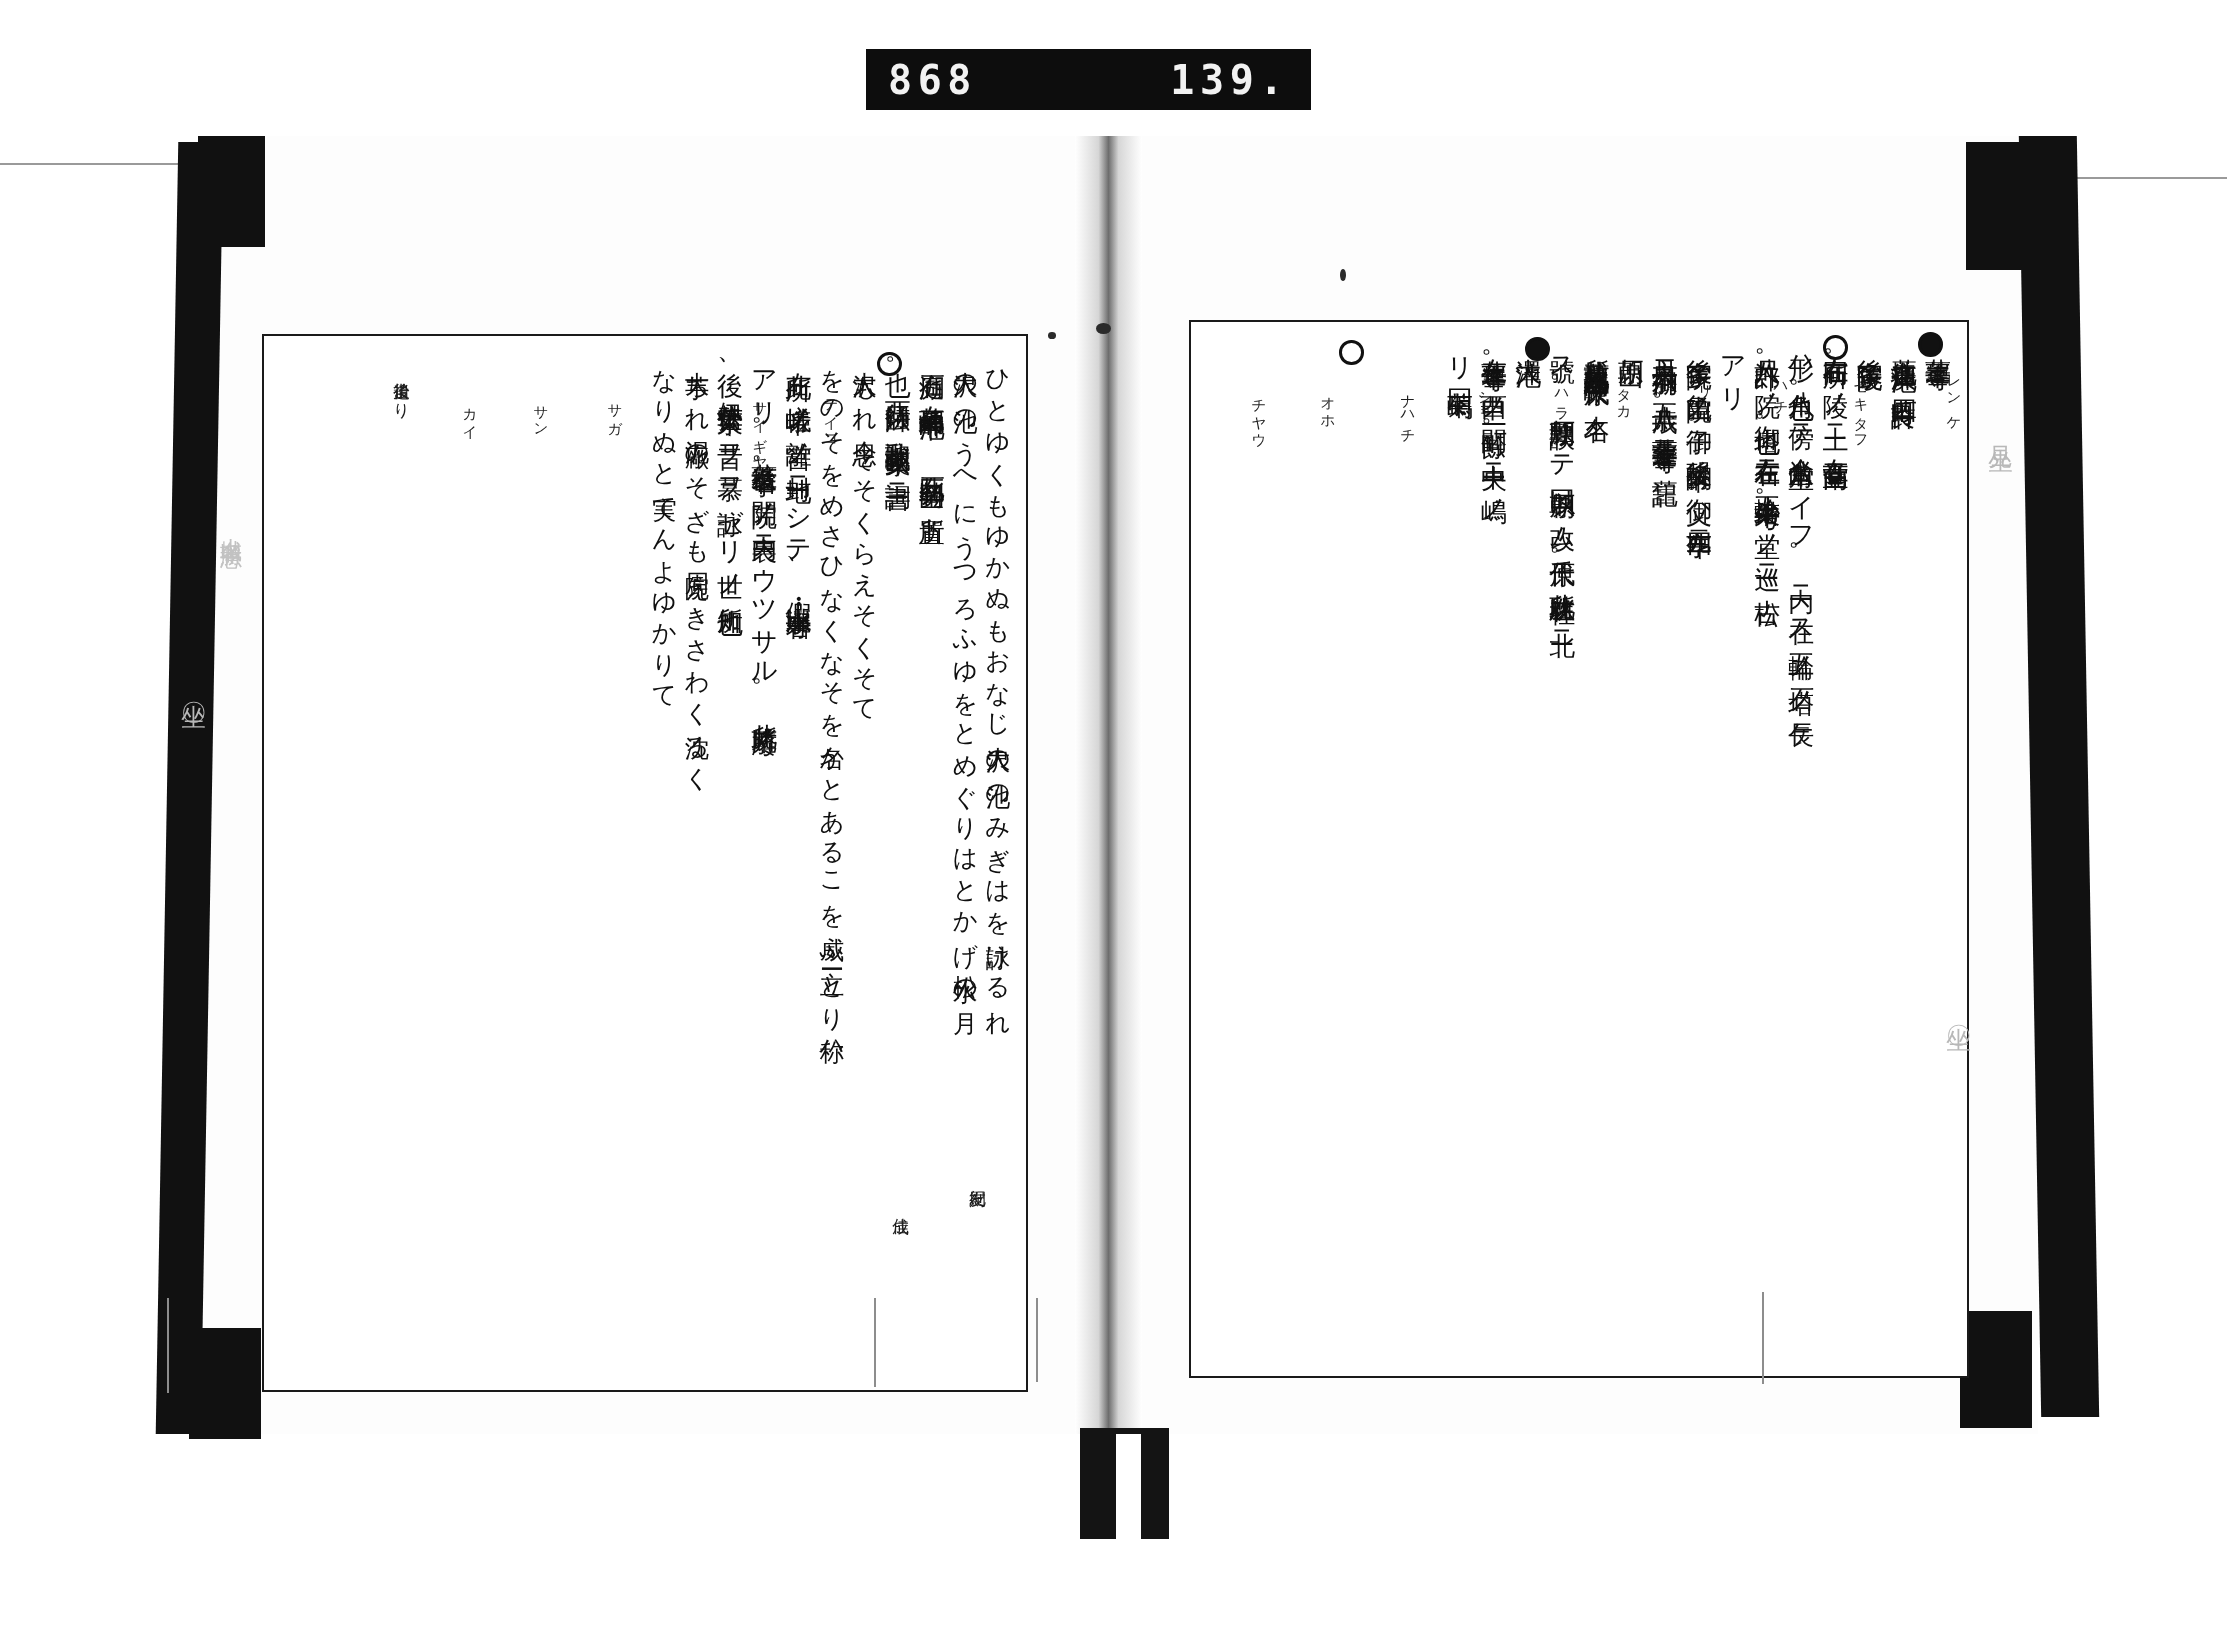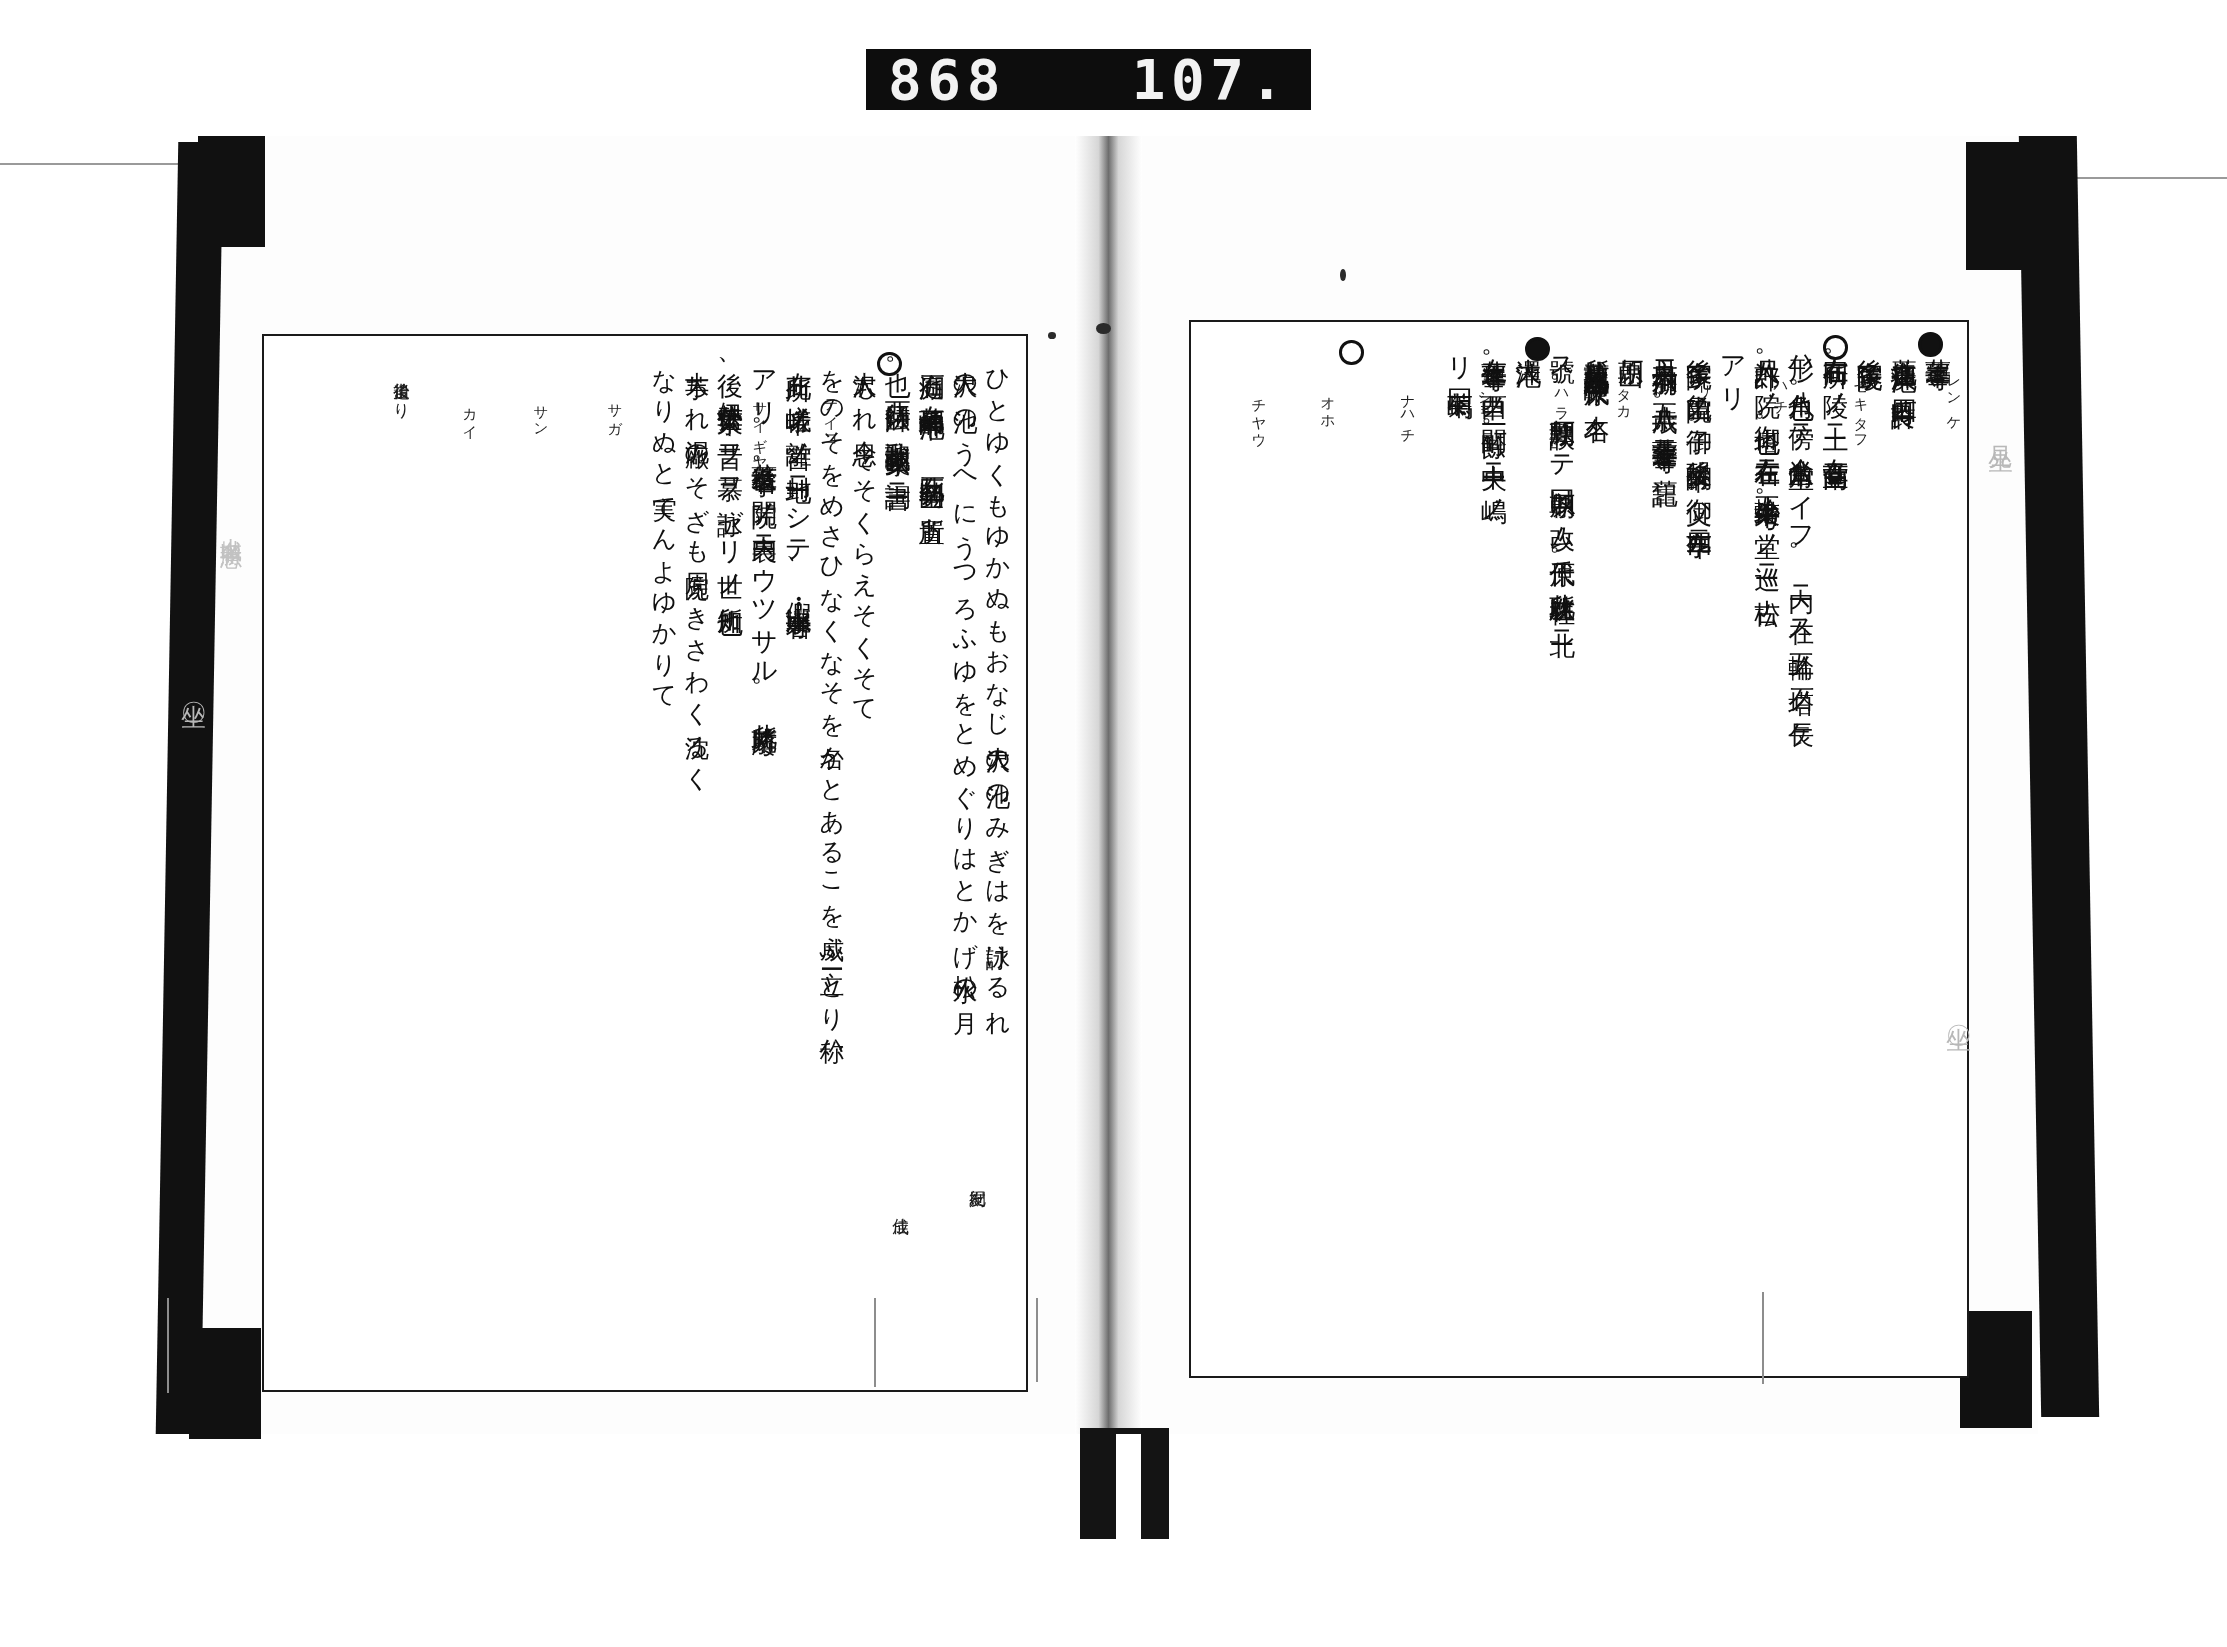--- a/index.html
+++ b/index.html
@@ -26,21 +26,21 @@
     display: flex;
     align-items: center;
     justify-content: space-between;
     padding: 0 22px;
     box-sizing: border-box;
     letter-spacing: 5.6px;
   }
   #counter-strip .num {
     color: #f2f2f2;
     font-family: "DejaVu Sans Mono", monospace;
-    font-size: 56px;
+    font-size: 40px;
     font-weight: bold;
   }
 
   
   .film-line {
     position: absolute;
     background: #9a9a9a;
     height: 1.7px;
   }
   .film-line.l1 { left: 0px;    top: 163px; width: 184px; }
@@ -198,21 +198,21 @@
   }
 
   
   .speck { position: absolute; background: #2b2b2b; border-radius: 50%; }
 </style>
 </head>
 <body>
 
 <div id="counter-strip">
   <span class="num">868</span>
-  <span class="num">107.</span>
+  <span class="num">139.</span>
 </div>
 <div class="film-line l1"></div>
 <div class="film-line l2"></div>
 
 <div id="book">
 
   <div class="page-paper verso"></div>
   <div class="page-paper recto"></div>
 
   <div class="cover left-edge"></div>

